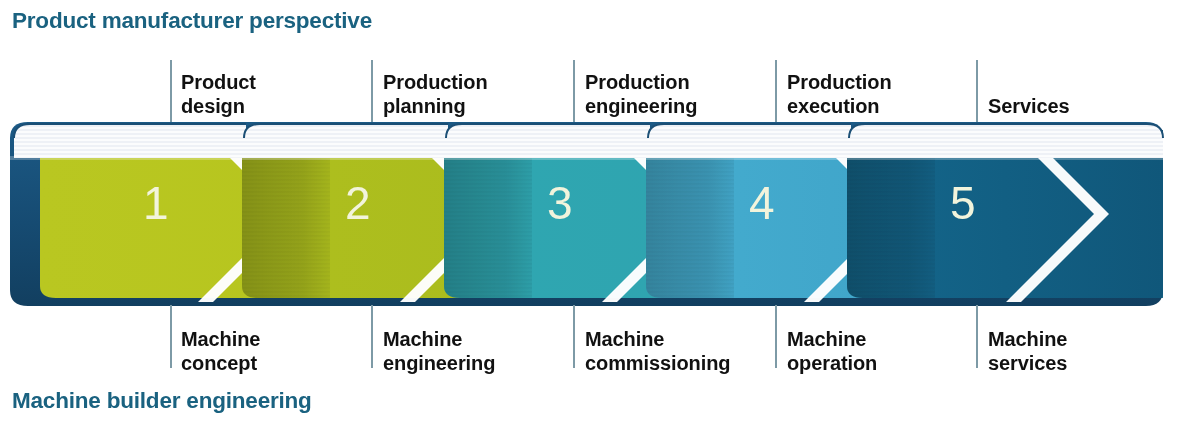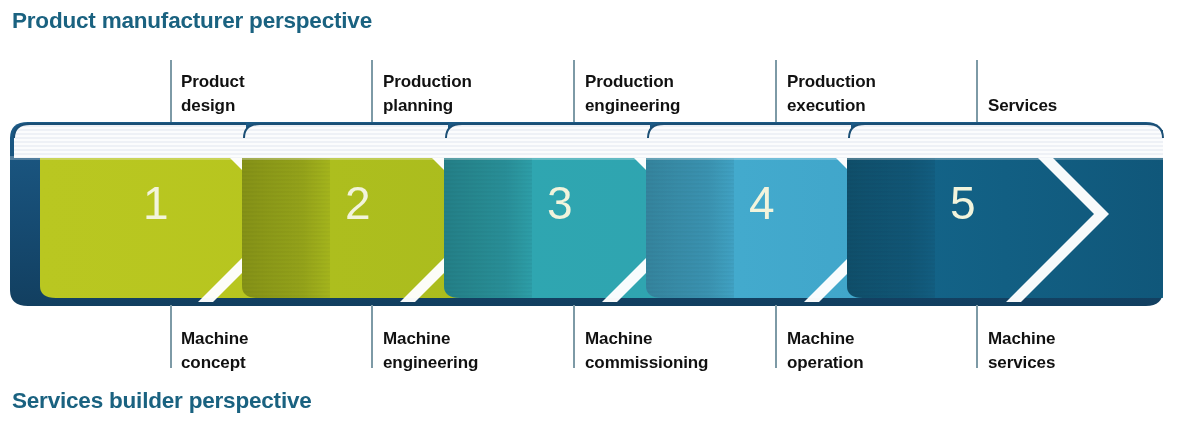--- a/index.html
+++ b/index.html
@@ -29,21 +29,21 @@
     position:absolute;
     width:1.6px;
     background:#7d9aa6;
   }
   .sep.top{top:60px;height:63px;}
   .sep.bot{top:305px;height:63px;}
 
   .col-label{
     position:absolute;
     font-weight:bold;
-    font-size:17px;
+    font-size:20px;
     line-height:24px;
     color:#111111;
     white-space:pre-line;
     letter-spacing:-0.1px;
   }
   .col-label.top{top:70px;}
   .col-label.bot{top:327px;}
 
   
   .band{position:absolute;left:0;top:118px;width:1200px;height:190px;}
@@ -212,15 +212,15 @@
 concept</div>
   <div class="col-label bot" style="left:383px;">Machine
 engineering</div>
   <div class="col-label bot" style="left:585px;">Machine
 commissioning</div>
   <div class="col-label bot" style="left:787px;">Machine
 operation</div>
   <div class="col-label bot" style="left:988px;">Machine
 services</div>
 
-  <div class="perspective-title" id="title-bottom">Services builder perspective</div>
+  <div class="perspective-title" id="title-bottom">Machine builder engineering</div>
 
 </div>
 
 </body></html>

